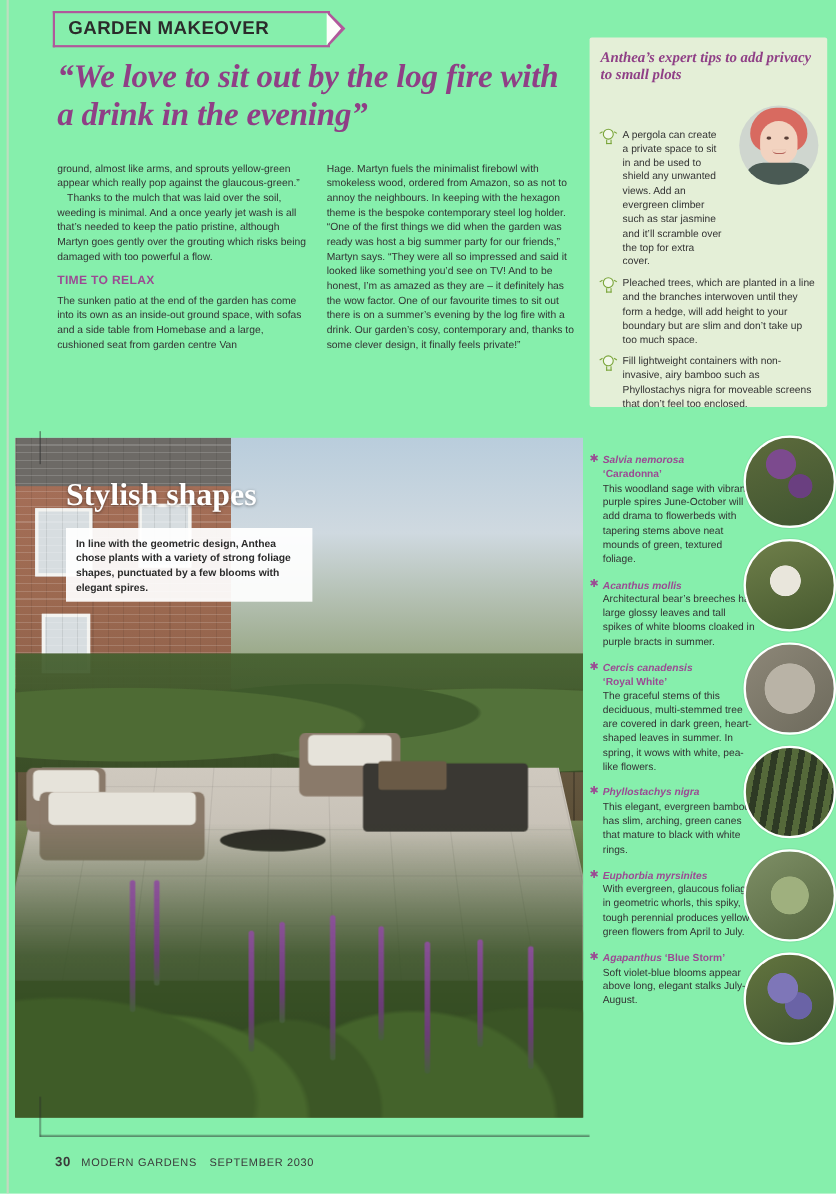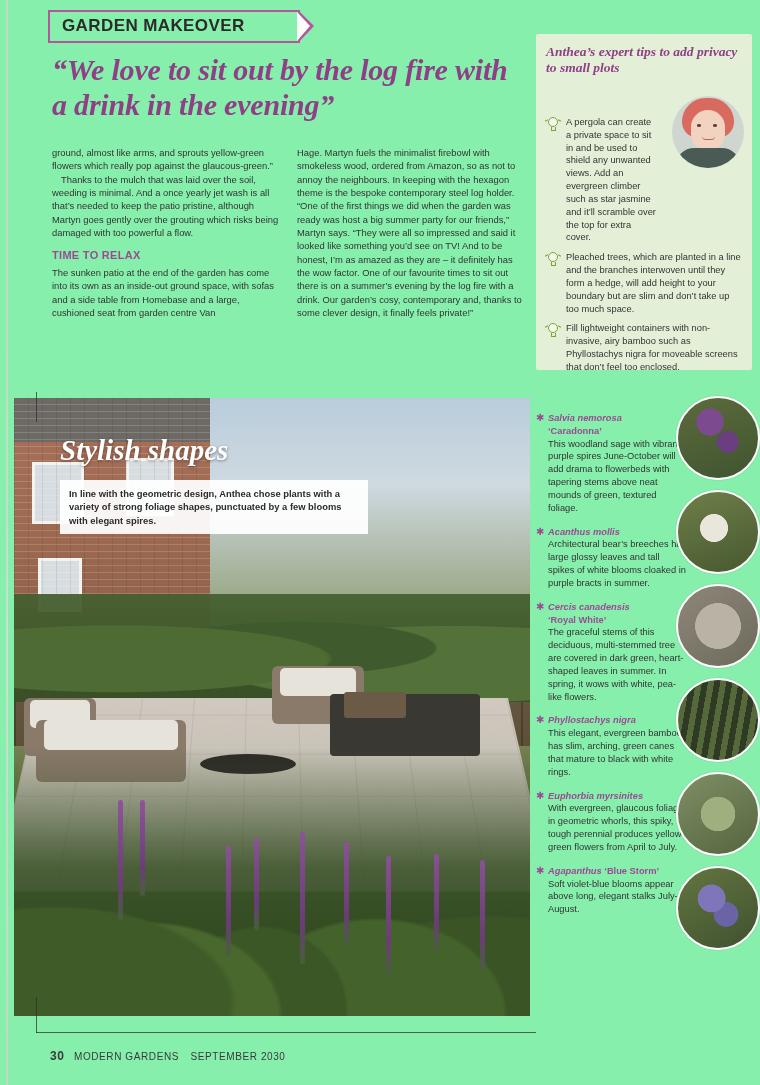--- a/index.html
+++ b/index.html
@@ -303,30 +303,29 @@
     background: linear-gradient(180deg,#8e4f9e 0%, #6f3a7e 70%, #46603a 100%);
     border-radius: 3px;
     opacity: .92;
   }
 
   
   .ph-title {
     position: absolute;
     left: 46px; top: 36px;
     font-family: "Liberation Serif", serif;
-    font-style: italic;
     font-weight: bold;
     font-size: 29px;
     color: #ffffff;
     text-shadow: 0 1px 3px rgba(0,0,0,.45);
   }
   .ph-capbox {
     position: absolute;
     left: 46px; top: 82px;
-    width: 308px;
+    width: 224px;
     background: rgba(255,255,255,.93);
     padding: 7px 9px;
     font-size: 9.4px;
     line-height: 1.42;
     font-weight: bold;
     color: #2b2b2b;
   }
 
   
   .plantlist {
@@ -416,21 +415,21 @@
     <div class="bar"></div>
     <div class="arrow"></div>
     <div class="arrow-inner"></div>
     <div class="kicker">GARDEN MAKEOVER</div>
   </div>
 
   <div class="headline">“We love to sit out by the log fire with a drink in the evening”</div>
 
   <div class="bodycols">
     <div class="bodycol">
-      <p>ground, almost like arms, and sprouts yellow-green flowers which really pop against the glaucous-green.”</p>
+      <p>ground, almost like arms, and sprouts yellow-green appear which really pop against the glaucous-green.”</p>
       <p>Thanks to the mulch that was laid over the soil, weeding is minimal. And a once yearly jet wash is all that’s needed to keep the patio pristine, although Martyn goes gently over the grouting which risks being damaged with too powerful a flow.</p>
       <div class="subhead">TIME TO RELAX</div>
       <p>The sunken patio at the end of the garden has come into its own as an inside-out ground space, with sofas and a side table from Homebase and a large, cushioned seat from garden centre Van</p>
     </div>
     <div class="bodycol">
       <p>Hage. Martyn fuels the minimalist firebowl with smokeless wood, ordered from Amazon, so as not to annoy the neighbours. In keeping with the hexagon theme is the bespoke contemporary steel log holder. “One of the first things we did when the garden was ready was host a big summer party for our friends,” Martyn says. “They were all so impressed and said it looked like something you’d see on TV! And to be honest, I’m as amazed as they are – it definitely has the wow factor. One of our favourite times to sit out there is on a summer’s evening by the log fire with a drink. Our garden’s cosy, contemporary and, thanks to some clever design, it finally feels private!”</p>
     </div>
   </div>
 
   <div class="tipsbox">

